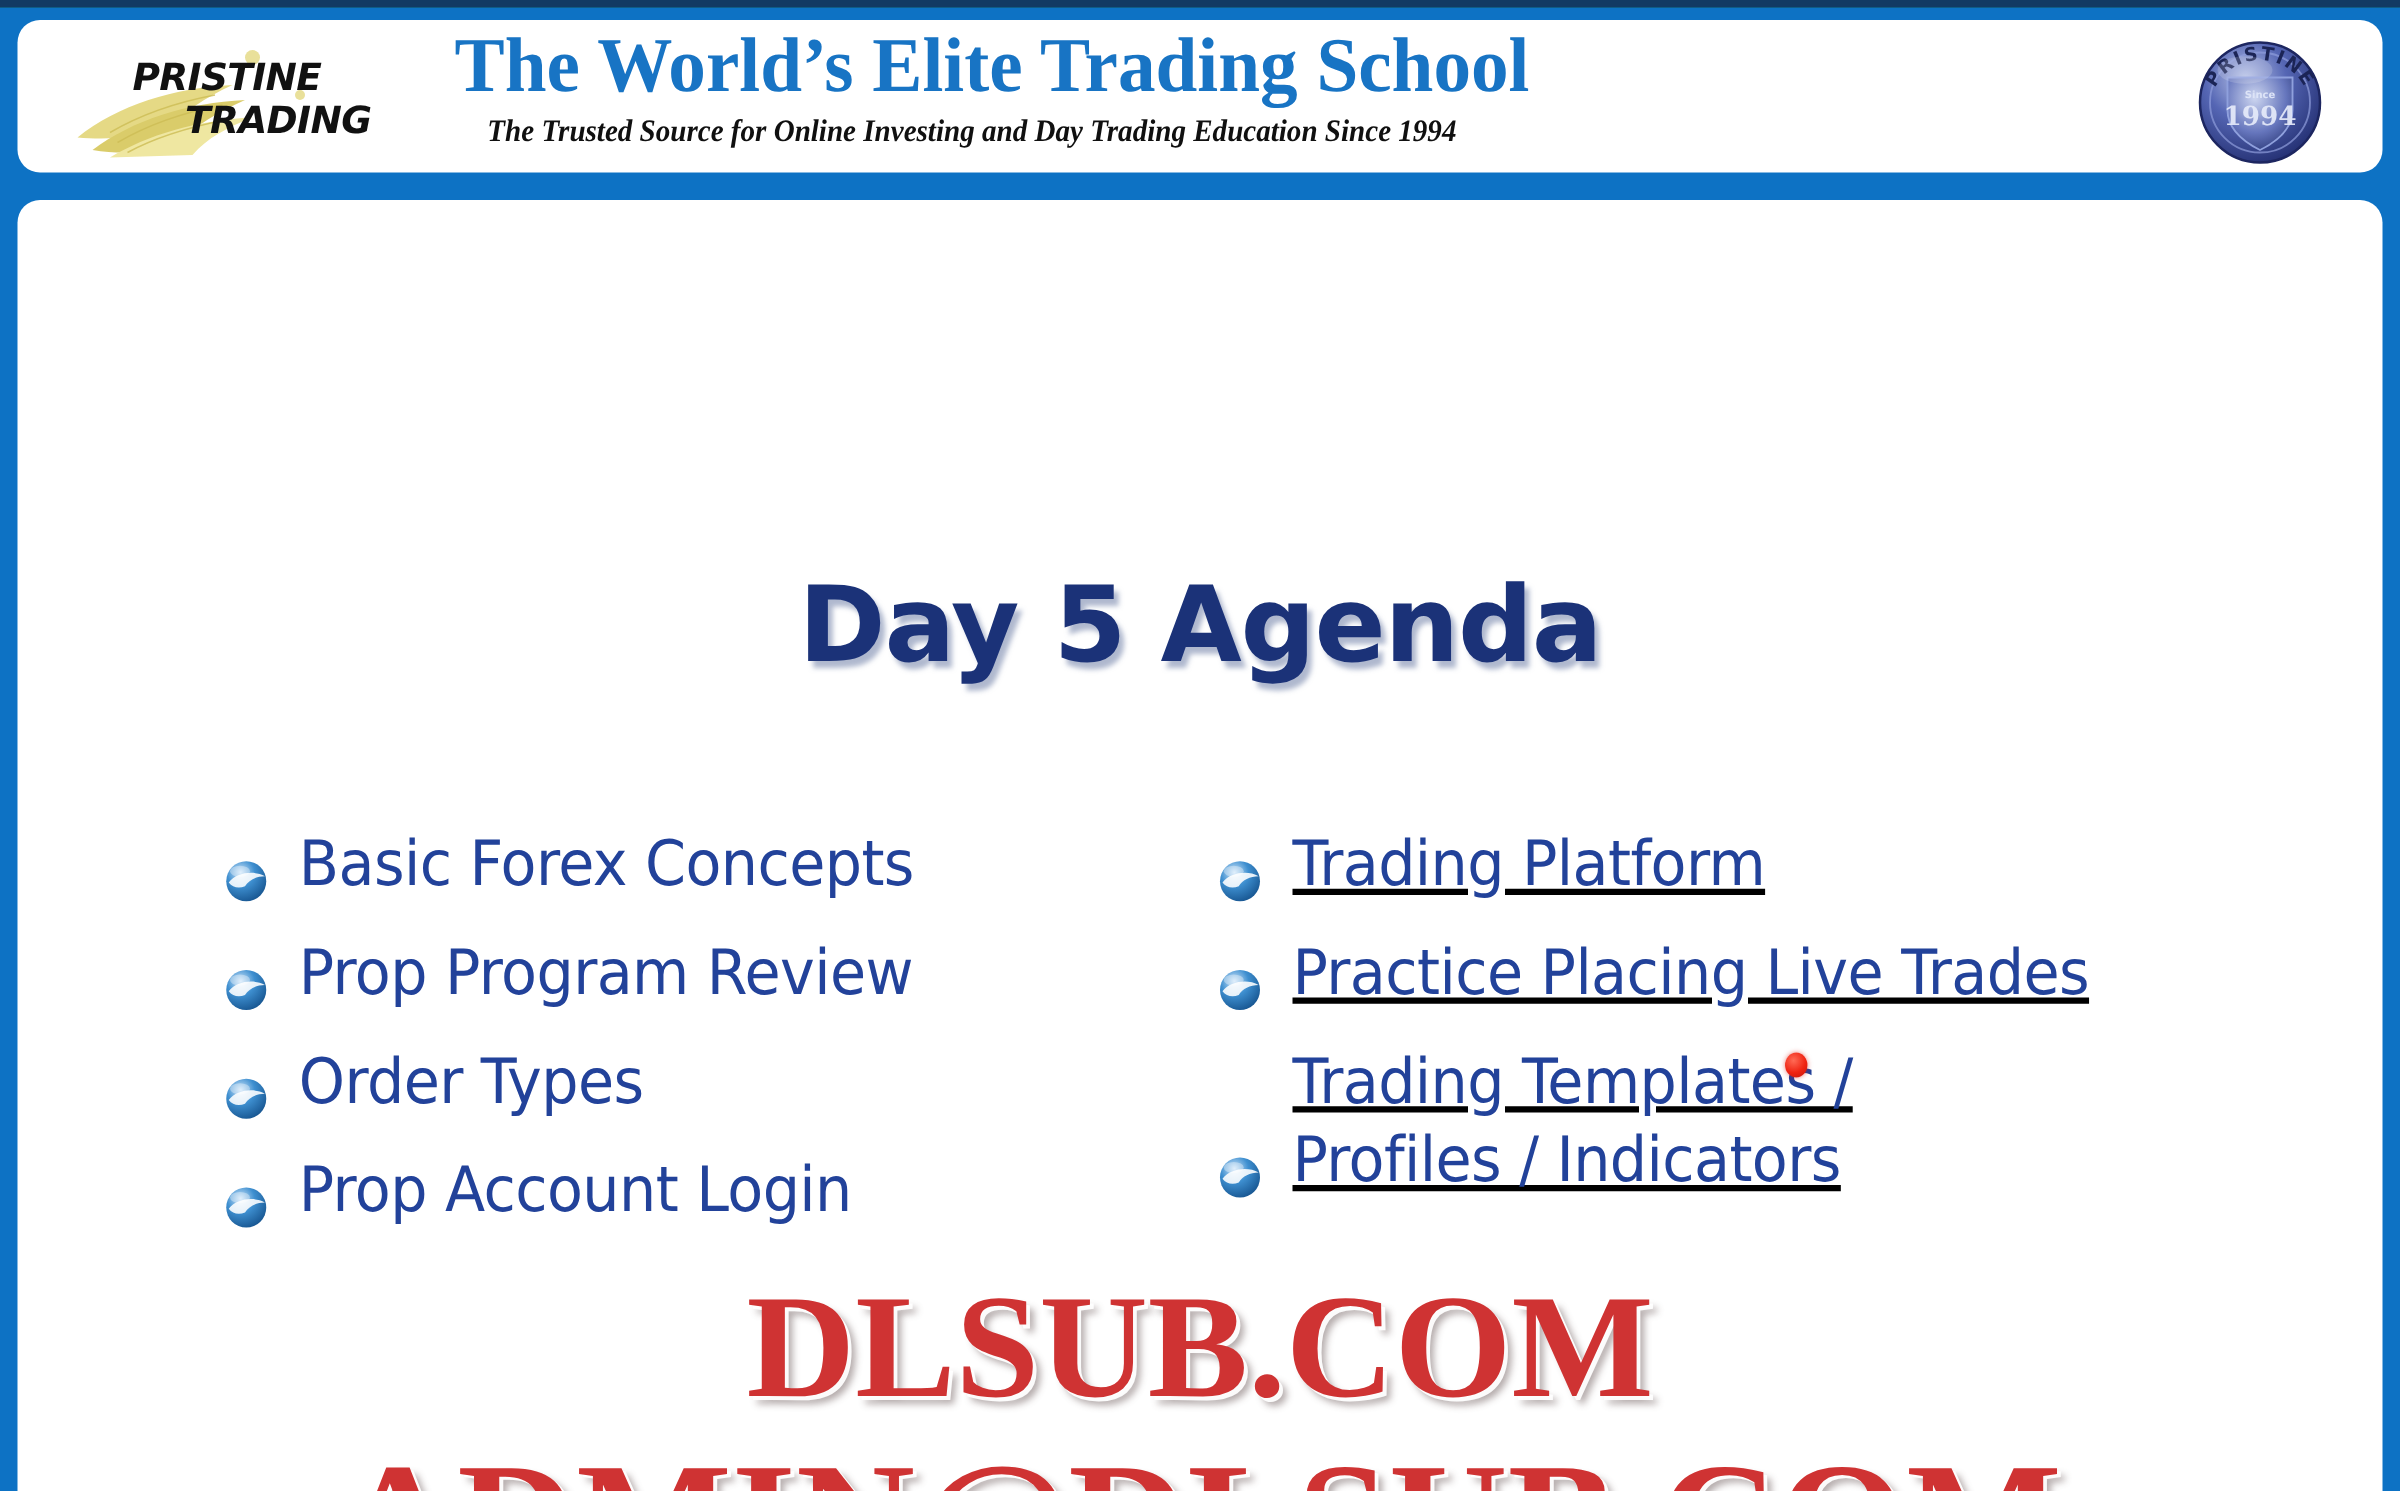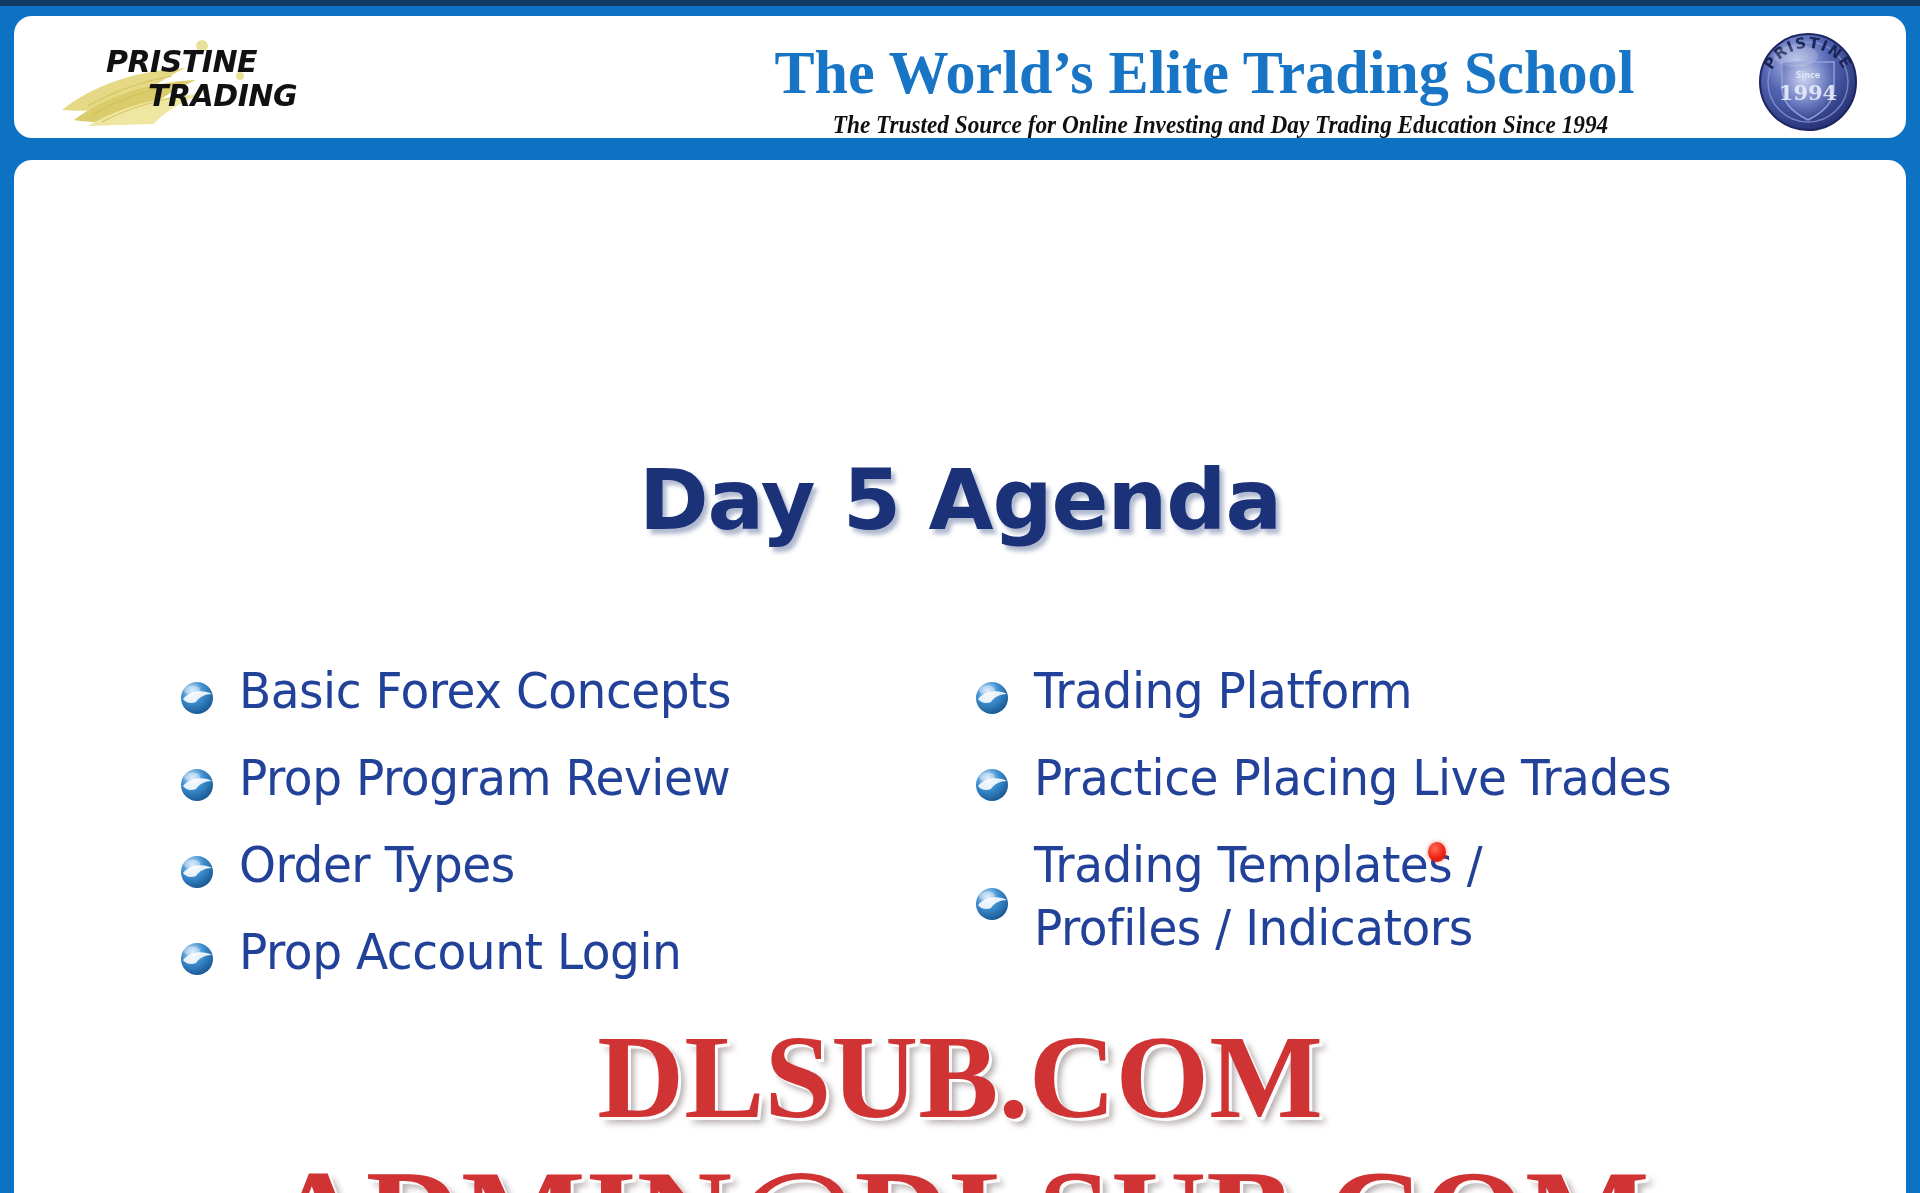--- a/index.html
+++ b/index.html
@@ -69,23 +69,23 @@
     left: 40px;
     top: 16px;
     width: 270px;
     height: 96px;
   }
   .brand-logo svg { display:block; }
 
   .header-titles {
     position: absolute;
     left: 330px;
-    top: 20px;
+    top: 1px;
     width: 1310px;
-    text-align: right;
+    text-align: left;
   }
   .header-title {
     font-family: "Liberation Serif", serif;
     font-weight: bold;
     font-size: 62px;
     line-height: 72px;
     color: #1874c4;
     letter-spacing: 0px;
     transform: scaleX(0.97);
     white-space: nowrap;
@@ -131,25 +131,25 @@
     top: 500px;
     left: 0;
     width: 1892px;
     height: 300px;
   }
   .col {
     position: absolute;
     top: 0;
   }
   .col-left  { left: 165px;  width: 700px; }
-  .col-right { left: 960px;  width: 830px; }
+  .col-right { left: 960px;  width: 830px; text-decoration: underline; }
 
   .agenda-item {
     display: flex;
-    align-items: center;
+    align-items: flex-end;
     margin-bottom: 24px;
   }
   .bullet-icon {
     flex: 0 0 auto;
     width: 36px;
     height: 36px;
     margin-right: 24px;
     margin-top: 13px;
   }
   .bullet-icon svg { display: block; }

